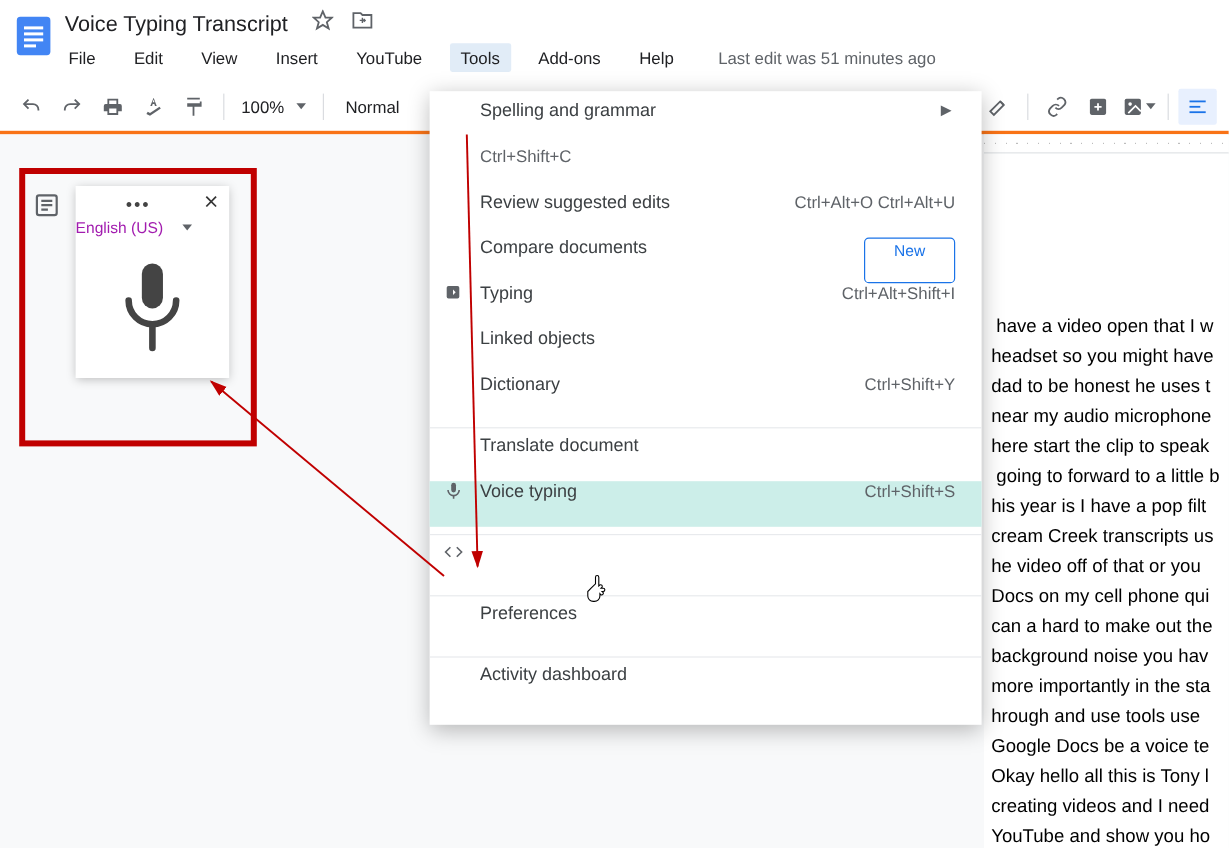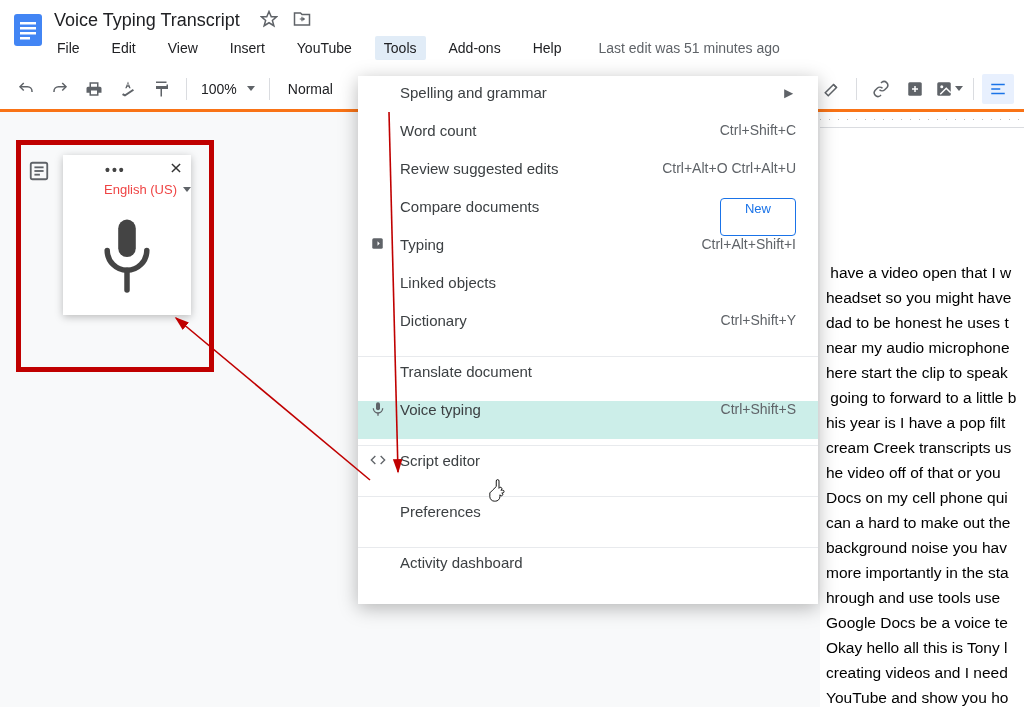--- a/index.html
+++ b/index.html
@@ -3,21 +3,21 @@
 <meta charset="utf-8">
 <style>
   html,body{margin:0;padding:0;font-family:Arial,Helvetica,sans-serif;background:#fff;color:#202124;font-size:14px;overflow:hidden}
   *{box-sizing:border-box}
 
   
   .titlebar{display:flex;align-items:flex-start;padding:8px 8px 0 8px}
   .docicon{width:40px;height:48px;display:flex;align-items:flex-start;justify-content:center;padding-top:4px}
   .docicon svg{width:36px;height:36px}
   .titlecol{display:flex;flex-direction:column}
-  .titlerow{display:flex;align-items:center;gap:14px;height:24px}
+  .titlerow{display:flex;align-items:flex-start;gap:14px;height:24px}
   .titletext{font-size:18px;color:#202124;padding:2px 6px}
   .staricon,.moveicon{color:#5f6368}
   .menubar{display:flex;align-items:center;gap:14px;margin-top:4px}
   .menuitem{padding:4px 9px;color:#202124;font-size:14px;border-radius:2px;cursor:pointer}
   .menuitem.active{background:#e1ecf7}
   .menuinfo{margin-left:14px;color:#5f6368;cursor:pointer}
 
   
   .toolbar{display:flex;align-items:center;height:44px;border-bottom:3px solid #f97316;padding:0 10px;margin-top:8px;gap:2px}
   .tbtn{width:32px;height:30px;display:flex;align-items:center;justify-content:center;color:#5f6368;border-radius:2px;cursor:pointer}
@@ -30,21 +30,21 @@
   .workarea{position:relative;display:flex;height:calc(707px - 112px);background:#f8f9fa}
   .outline-icon{position:absolute;left:28px;top:48px;color:#5f6368}
   .ruler{position:absolute;top:0;right:0;height:16px;left:820px;background:#fff;border-bottom:1px solid #dadce0}
   .ruler:before{content:"";position:absolute;left:0;right:0;top:7px;height:1px;background:repeating-linear-gradient(90deg,#bdbdbd 0 1px,transparent 1px 9px)}
 
   
   .redbox{position:absolute;left:16px;top:28px;width:198px;height:232px;border:5px solid #c00000}
   .voicecard{position:absolute;left:42px;top:10px;width:128px;background:#fff;box-shadow:0 2px 8px rgba(0,0,0,.25)}
   .vc-top{display:flex;justify-content:flex-end;align-items:center;padding:6px 8px 2px;gap:8px;color:#444}
   .vc-top .dots{margin-right:auto;margin-left:34px;letter-spacing:2px;font-weight:700}
-  .vc-lang{display:flex;align-items:center;justify-content:flex-end;gap:6px;color:#ef4444;font-size:13px;padding:2px 0 8px}
+  .vc-lang{display:flex;align-items:center;justify-content:flex-start;gap:16px;color:#a21caf;font-size:13px;padding:2px 0 8px}
   .vc-mic{display:flex;align-items:center;justify-content:center;padding:8px 0 14px}
   .vc-mic svg{width:72px;height:88px}
 
   
   .dropdown{position:absolute;left:358px;top:-36px;width:460px;background:#fff;box-shadow:0 4px 18px rgba(0,0,0,.28);padding:8px 0 12px;z-index:50}
   .dmi{display:flex;height:38px;padding:0 22px 0 42px;color:#3c4043;font-size:15px;cursor:pointer;position:relative}
   .dmi .lbl{flex:1}
   .dmi .shc{color:#5f6368;font-size:14px}
   .dmi .submenu-arrow{color:#5f6368}
   .dmi .licon{position:absolute;left:12px;color:#5f6368}
@@ -213,21 +213,20 @@
       </div>
     </div>
   </div>
 
   <div class="dropdown">
     <div class="dmi">
         <span class="lbl">Spelling and grammar</span>
         <span class="submenu-arrow">►</span>
       </div>
     <div class="dmi">
-        <span class="lbl">Word count</span>
         <span class="shc">Ctrl+Shift+C</span>
       </div>
     <div class="dmi">
         <span class="lbl">Review suggested edits</span>
         <span class="shc">Ctrl+Alt+O Ctrl+Alt+U</span>
       </div>
     <div class="dmi">
         <span class="lbl">Compare documents</span>
         <span class="newb">New</span>
       </div>
@@ -258,21 +257,20 @@
           </svg></span>
         <span class="lbl">Voice typing</span>
         <span class="shc">Ctrl+Shift+S</span>
       </div>
     <div class="dsep"></div>
     <div class="dmi">
         <span class="licon"><svg width="16" height="16" viewBox="0 0 24 24" fill="none" stroke="#5f6368" stroke-width="2">
             <polyline points="8 6 2 12 8 18"></polyline>
             <polyline points="16 6 22 12 16 18"></polyline>
           </svg></span>
-        <span class="lbl">Script editor</span>
       </div>
     <div class="dsep"></div>
     <div class="dmi">
         <span class="lbl">Preferences</span>
       </div>
     <div class="dsep"></div>
     <div class="dmi">
         <span class="lbl">Activity dashboard</span>
       </div>
   </div>

